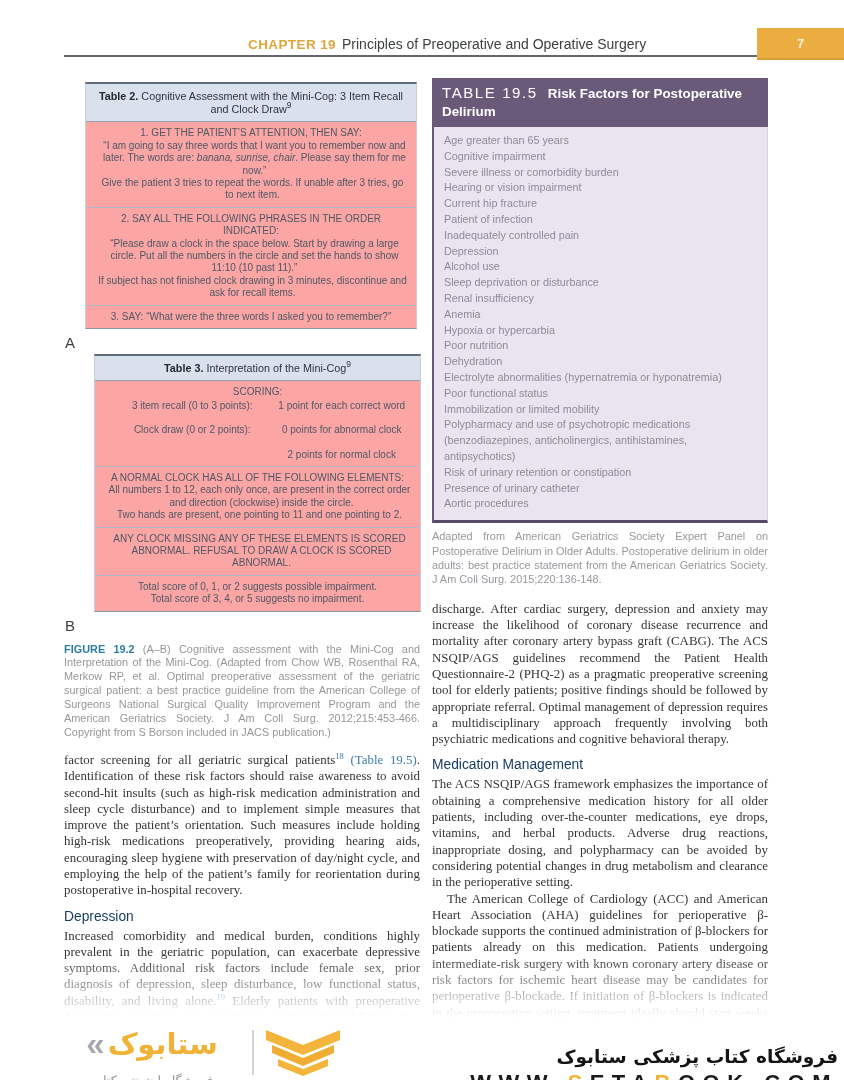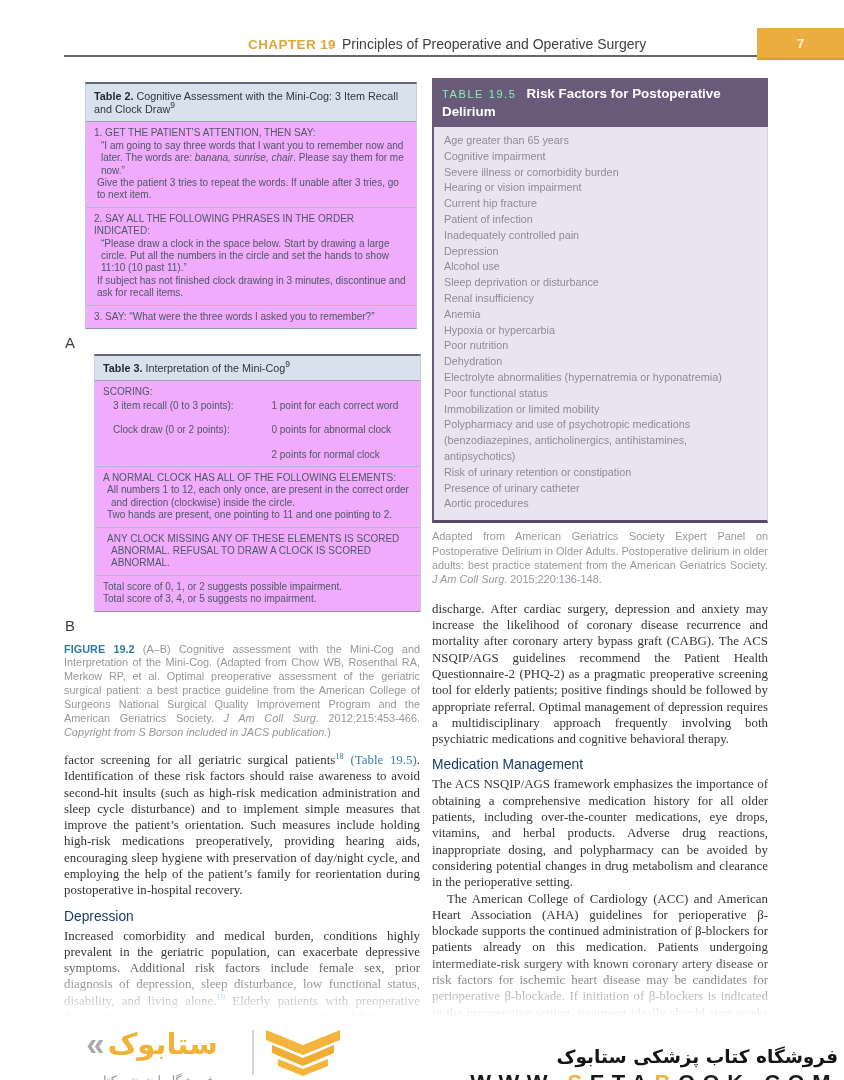--- a/index.html
+++ b/index.html
@@ -13,51 +13,51 @@
   .header-rule{position:absolute;top:55px;left:64px;width:693px;height:2px;background:#63676B;}
   .pageno-box{position:absolute;top:28px;left:757px;width:87px;height:30px;background:#EBAC40;
               display:flex;align-items:center;justify-content:center;
               font-size:13px;font-weight:bold;color:#F8EFDA;border-bottom:2px solid #D99F35;}
 
   
   .col-left{position:absolute;left:64px;top:82px;width:356px;}
   .col-right{position:absolute;left:432px;top:78px;width:336px;}
 
   
-  .t-blue{background:#f0abfc;border:1px solid #C6CEDA;border-top:2px solid #5F6A76;
-          border-bottom:1px solid #8B96A5;font-size:10px;line-height:12.4px;color:#4D5864;}
+  .t-blue{background:#fca5a5;border:1px solid #C6CEDA;border-top:2px solid #5F6A76;
+          border-bottom:1px solid #8B96A5;font-size:10px;line-height:12.4px;color:#4D5864;text-align:center;}
   .t2{margin-left:21px;width:330px;}
   .t3{margin-left:30px;width:325px;margin-top:2px;}
   .t-blue .band{background:#D9E1ED;padding:6px 8px 5px 8px;border-bottom:1px solid #97A2B1;
                 font-size:10.8px;line-height:13.2px;color:#2E3540;}
   .t-blue .band b{color:#23292F;}
   .t-blue .sec{padding:5px 8px 5px 8px;border-bottom:1px solid #AFB9C7;}
   .t-blue .sec:last-child{border-bottom:none;}
   .t-blue p{margin:0;}
   .t-blue .q{padding-left:7px;}
   .t-blue .tail{padding-left:3px;}
   .t-blue .ital{font-style:italic;}
   .hang{padding-left:8px;text-indent:-4px;}
   .sc-grid{display:grid;grid-template-columns:53% 47%;row-gap:12px;padding-left:10px;margin-top:1px;}
   .panel-label{margin:5px 0 3px 1px;font-size:15px;color:#3A3E42;}
 
   
   .t195-header{background:#6A5A7A;color:#fff;padding:6px 10px 7px 10px;}
-  .t195-number{color:#86efac;font-size:11px;letter-spacing:1.6px;margin-right:10px;}
+  .t195-number{color:#ffffff;font-size:15px;letter-spacing:1.6px;margin-right:10px;}
   .t195-title{font-size:13.4px;font-weight:bold;color:#FFFFFF;}
   .t195-body{margin:0;padding:6px 8px 8px 10px;list-style:none;background:#E9E4F0;
              border-left:2px solid #6A5A7A;border-right:1px solid #D8D1E2;
              border-bottom:3px solid #594A6A;}
   .t195-body li{font-size:10.8px;line-height:15.8px;color:#8E8A97;}
   .t195-caption{margin:6px 0 0 0;font-size:10.9px;line-height:14.4px;color:#9A979E;text-align:justify;}
 
   
   .fig-caption{margin:9px 0 0 0;font-size:10.9px;line-height:13.9px;color:#979797;text-align:justify;}
   .fig-label{font-weight:bold;color:#2E7DA0;}
-  .cap-ital{font-style:italic;}
+  .cap-ital{}
 
   
   .body-para{margin:12px 0 0 0;font-family:"Liberation Serif",serif;font-size:12.9px;
              line-height:16.3px;color:#35353A;text-align:justify;}
   .body-para.tight{margin-top:4px;}
   .body-para.first-indent{text-indent:15px;margin-top:0;}
   .ref{color:#3A7CA8;}
   sup{font-size:8.5px;line-height:0;}
   .sec-heading{margin:10px 0 2px 0;font-size:13.8px;font-weight:normal;color:#14395E;
                font-family:"Liberation Sans",sans-serif;}

